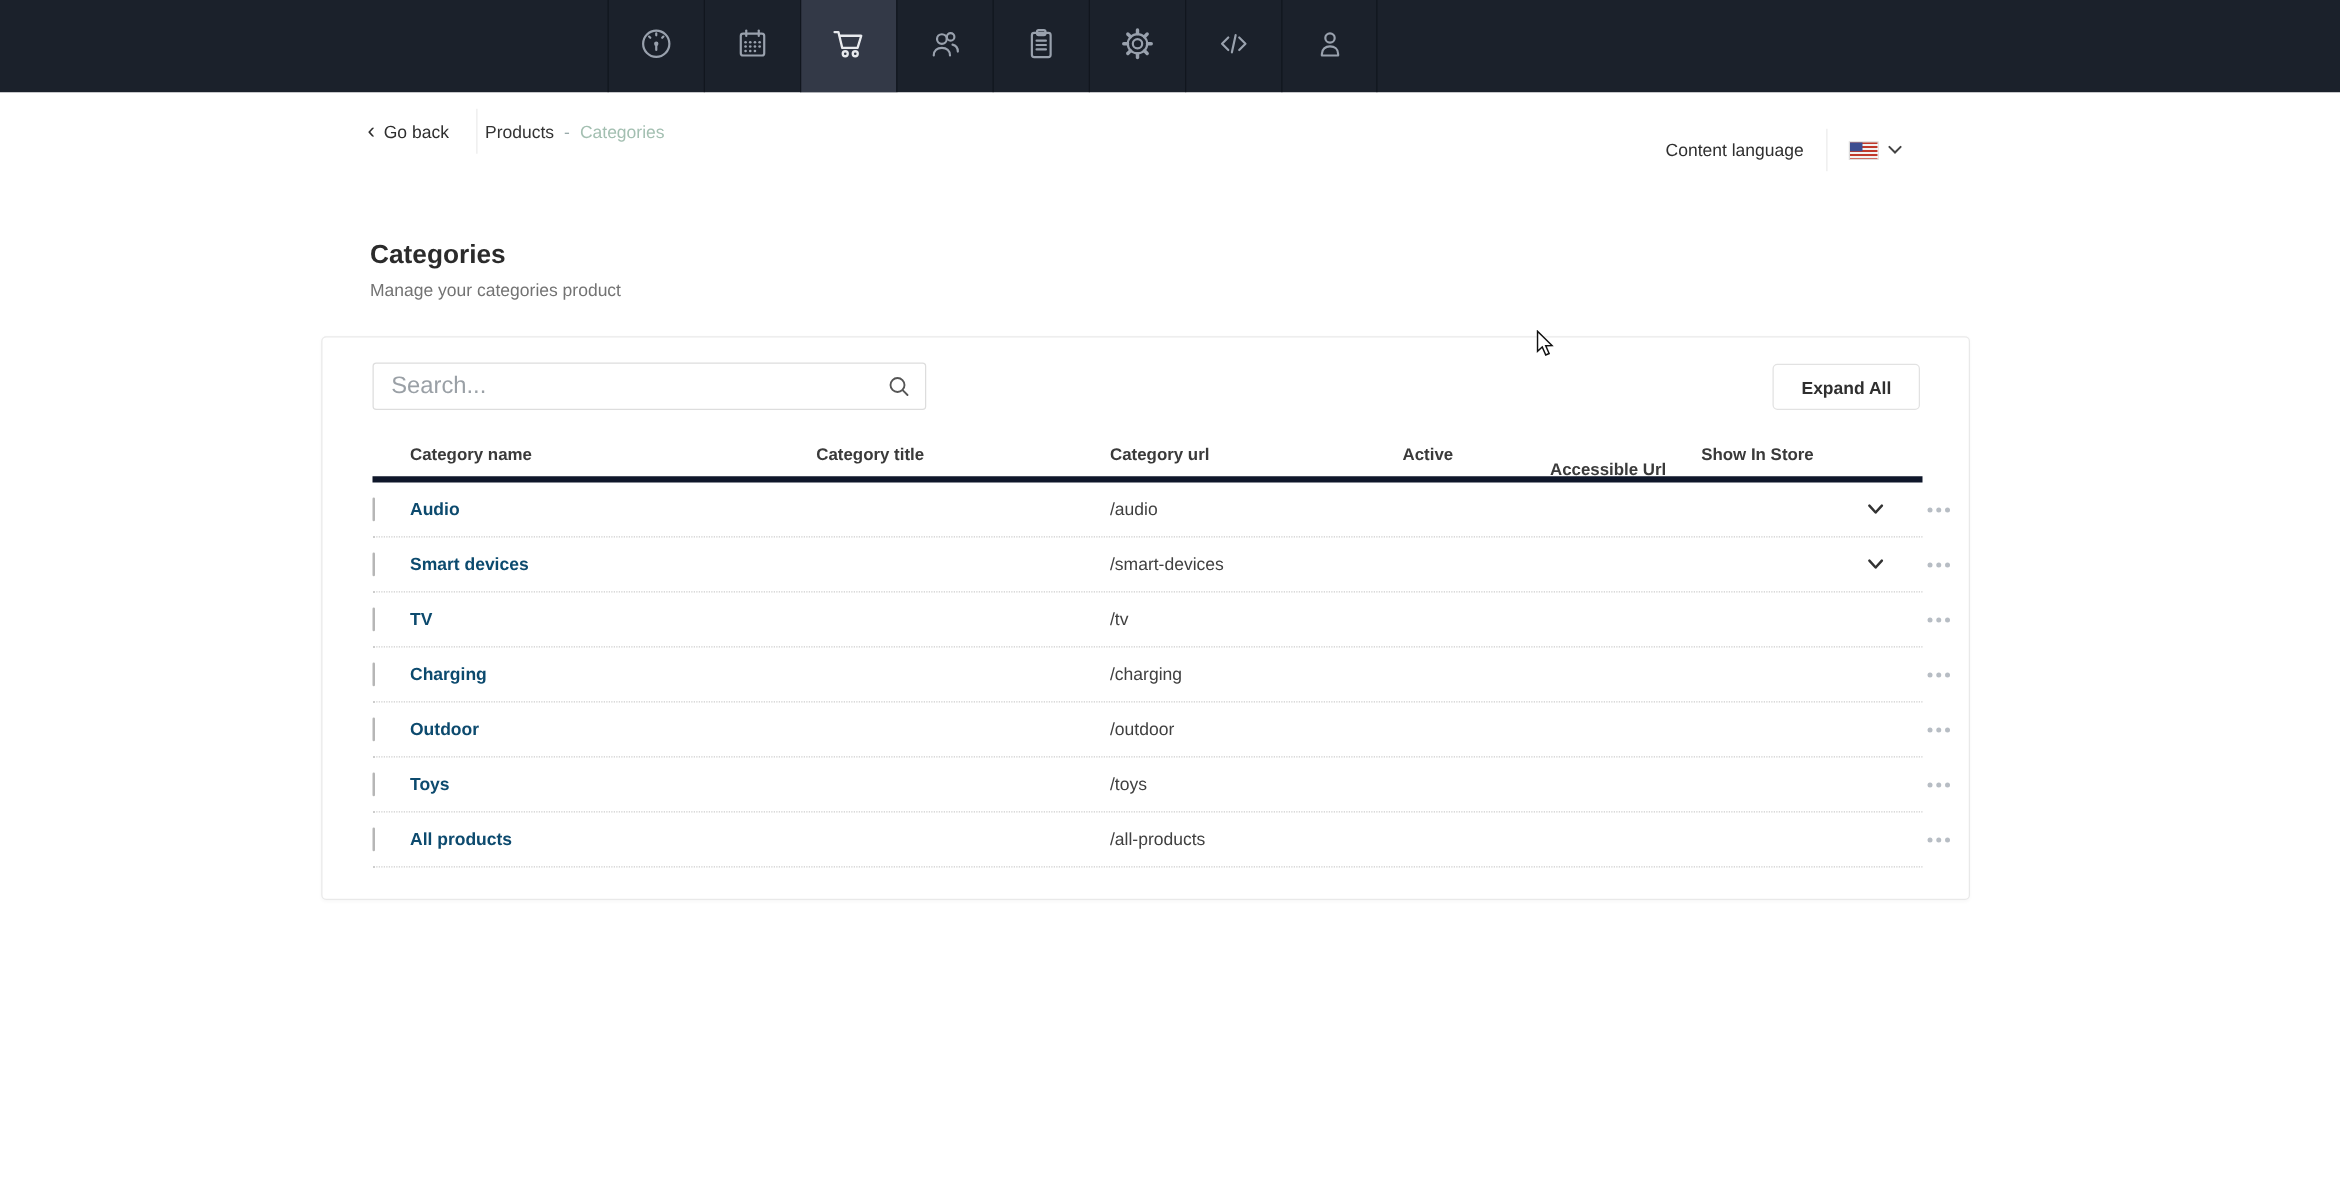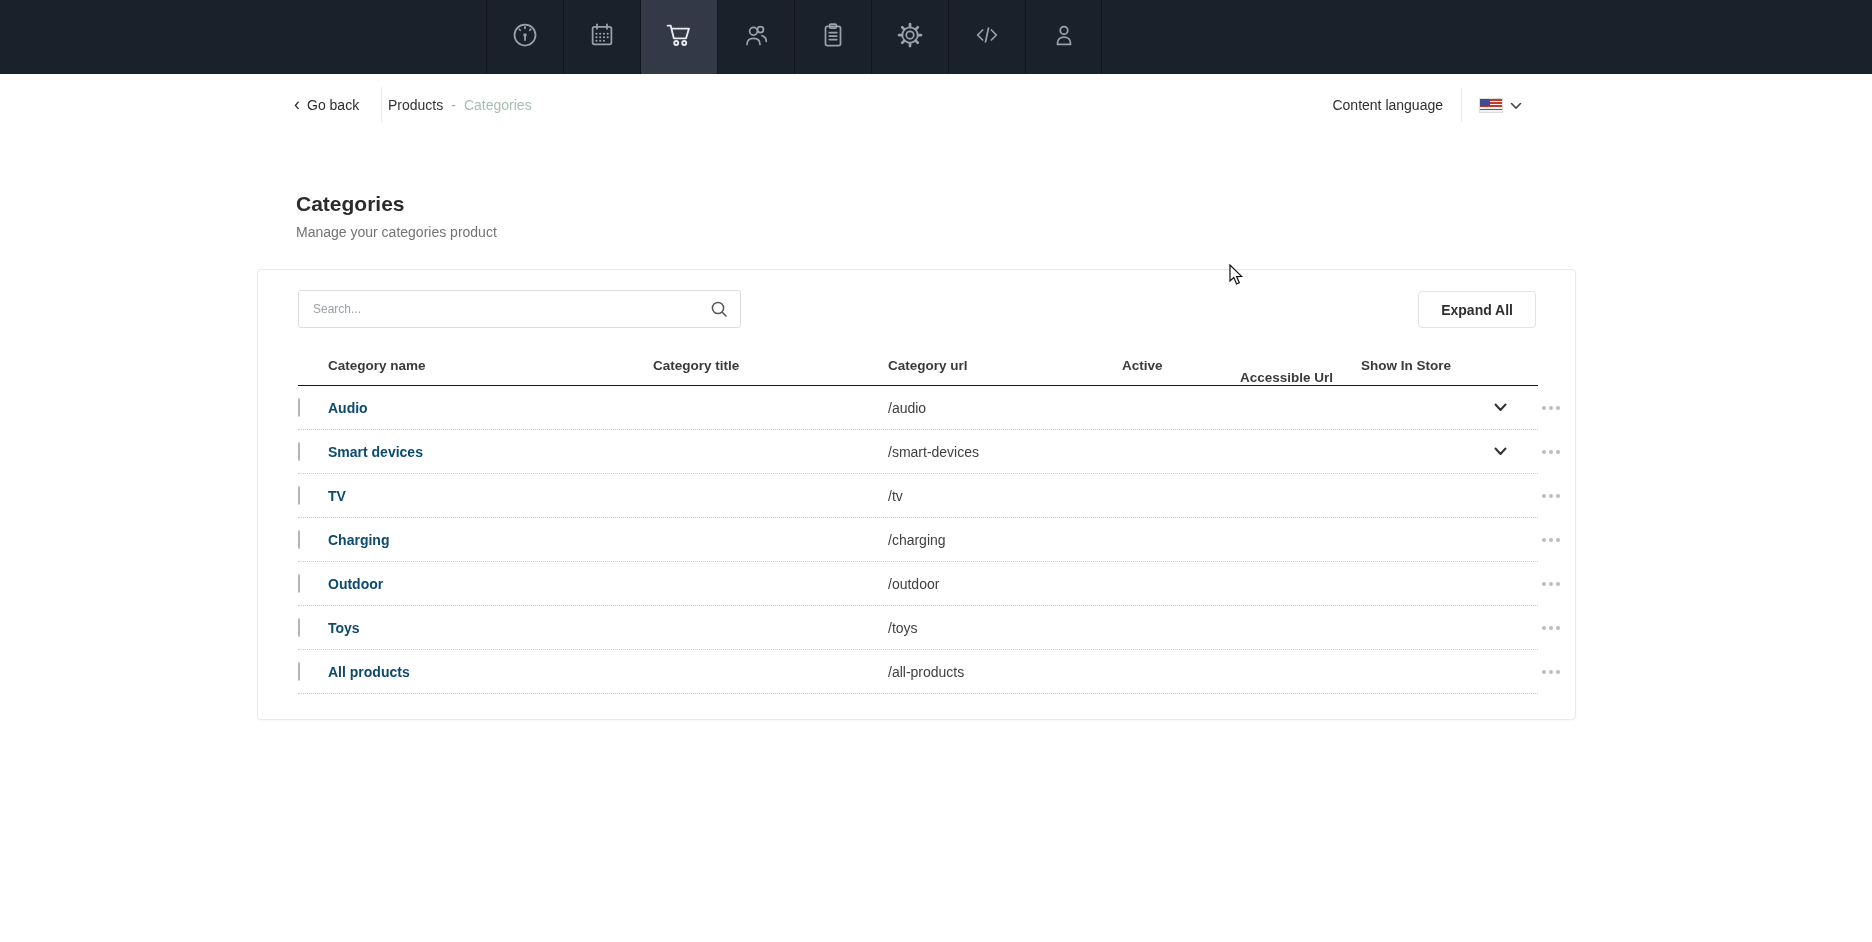--- a/index.html
+++ b/index.html
@@ -23,21 +23,21 @@
   
   .headerbar { position:absolute; left:0; top:74px; width:1872px; height:62px; background:#fff; }
   .goback { position:absolute; left:294px; top:0; height:62px; display:flex; align-items:center; gap:7px;
     font-size:14px; color:#2e2e2e; cursor:pointer; }
   .goback .chev { font-size:18px; line-height:1; color:#2e2e2e; transform:translateY(-1px); }
   .vdivider { position:absolute; left:381px; top:13px; width:1px; height:36px; background:#ececec; }
   .crumbs { position:absolute; left:388px; top:0; height:62px; display:flex; align-items:center; gap:8px; font-size:14px; }
   .crumb-root { color:#333; cursor:pointer; }
   .crumb-sep { color:#9aa; }
   .crumb-current { color:#a3bfb1; }
-  .langwrap { position:absolute; right:350px; top:0; height:62px; display:flex; align-items:center; gap:18px; }
+  .langwrap { position:absolute; right:350px; top:15px; height:62px; display:flex; align-items:center; gap:18px; }
   .langlabel { font-size:14px; color:#2f2f2f; }
   .langdiv { width:1px; height:34px; background:#ececec; }
   .flagbtn { display:flex; align-items:center; gap:8px; cursor:pointer; }
   .flag { position:relative; width:22px; height:13px;
     background:repeating-linear-gradient(180deg,#c0392b 0 1.6px,#f2f2f2 1.6px 3.2px); box-shadow:0 0 0 1px #ddd; }
   .flag::after { content:""; position:absolute; left:0; top:0; width:10px; height:7px; background:#3c4e91; }
   .chevdown svg { stroke:#444; fill:none; stroke-width:1.6; stroke-linecap:round; }
 
   
   .titleblock { position:absolute; left:296px; top:192px; }
@@ -47,29 +47,29 @@
   .btn { height:42px; padding:0 22px; font-size:14px; font-weight:600; border-radius:4px;
     display:flex; align-items:center; justify-content:center; cursor:pointer;
     background:#fff; border:1px solid #e2e2e2; color:#2f2f2f; font-family:inherit; }
   .btn.primary { background:#3FBC8A; border-color:#3FBC8A; color:#fff; }
 
   
   .card { position:absolute; left:257px; top:269px; width:1319px; height:451px; background:#fff;
     border:1px solid #e9e9e9; border-radius:4px; box-shadow:0 1px 3px rgba(0,0,0,.03); }
   .searchwrap { position:absolute; left:40px; top:20px; width:443px; height:38px; }
   .searchwrap input { width:100%; height:100%; border:1px solid #ddd; border-radius:3px;
-    padding:0 40px 0 14px; font-size:12px; color:#333; font-family:inherit; outline:none; }
+    padding:0 40px 0 14px; font-size:19px; color:#333; font-family:inherit; outline:none; }
   .searchwrap input::placeholder { color:#9aa0a6; }
   .searchicon { position:absolute; right:12px; top:9px; cursor:pointer; }
   .searchicon svg { stroke:#555; fill:none; stroke-width:1.5; stroke-linecap:round; }
   .expandall { position:absolute; right:39px; top:21px; height:37px; }
 
   
   .table { position:absolute; left:40px; top:76px; width:1240px; }
-  .thead { display:flex; align-items:center; height:40px; border-bottom:1px solid #0f172a; }
+  .thead { display:flex; align-items:center; height:40px; border-bottom:5px solid #0f172a; }
   .thead .cell { font-size:13.5px; font-weight:700; color:#3a3a3a; }
   .row { display:flex; align-items:center; height:44px; border-bottom:1px dotted #cdcdcd; }
   .cell { flex:0 0 auto; }
   .c-check { width:30px; } .c-name { width:325px; } .c-title { width:235px; } .c-url { width:234px; }
   .c-active { width:118px; } .c-access { width:121px;margin-top:24px; } .c-show { width:124px; }
   .c-chev { width:30px; display:flex; justify-content:center; } .c-dots { width:53px; display:flex; justify-content:flex-end; padding-right:8px; }
   .checkbox { width:15px; height:15px; border:1px solid #b6b6b6; border-radius:2px; background:#fff; cursor:pointer; }
   .rowlink { font-size:14px; color:#0c4a6e; cursor:pointer;font-weight:bold; }
   .rowurl { font-size:14px; color:#404040; }
   .dot { width:26px; height:26px; border-radius:50%; background:#3EBC86; margin-left:2px; cursor:pointer; }

